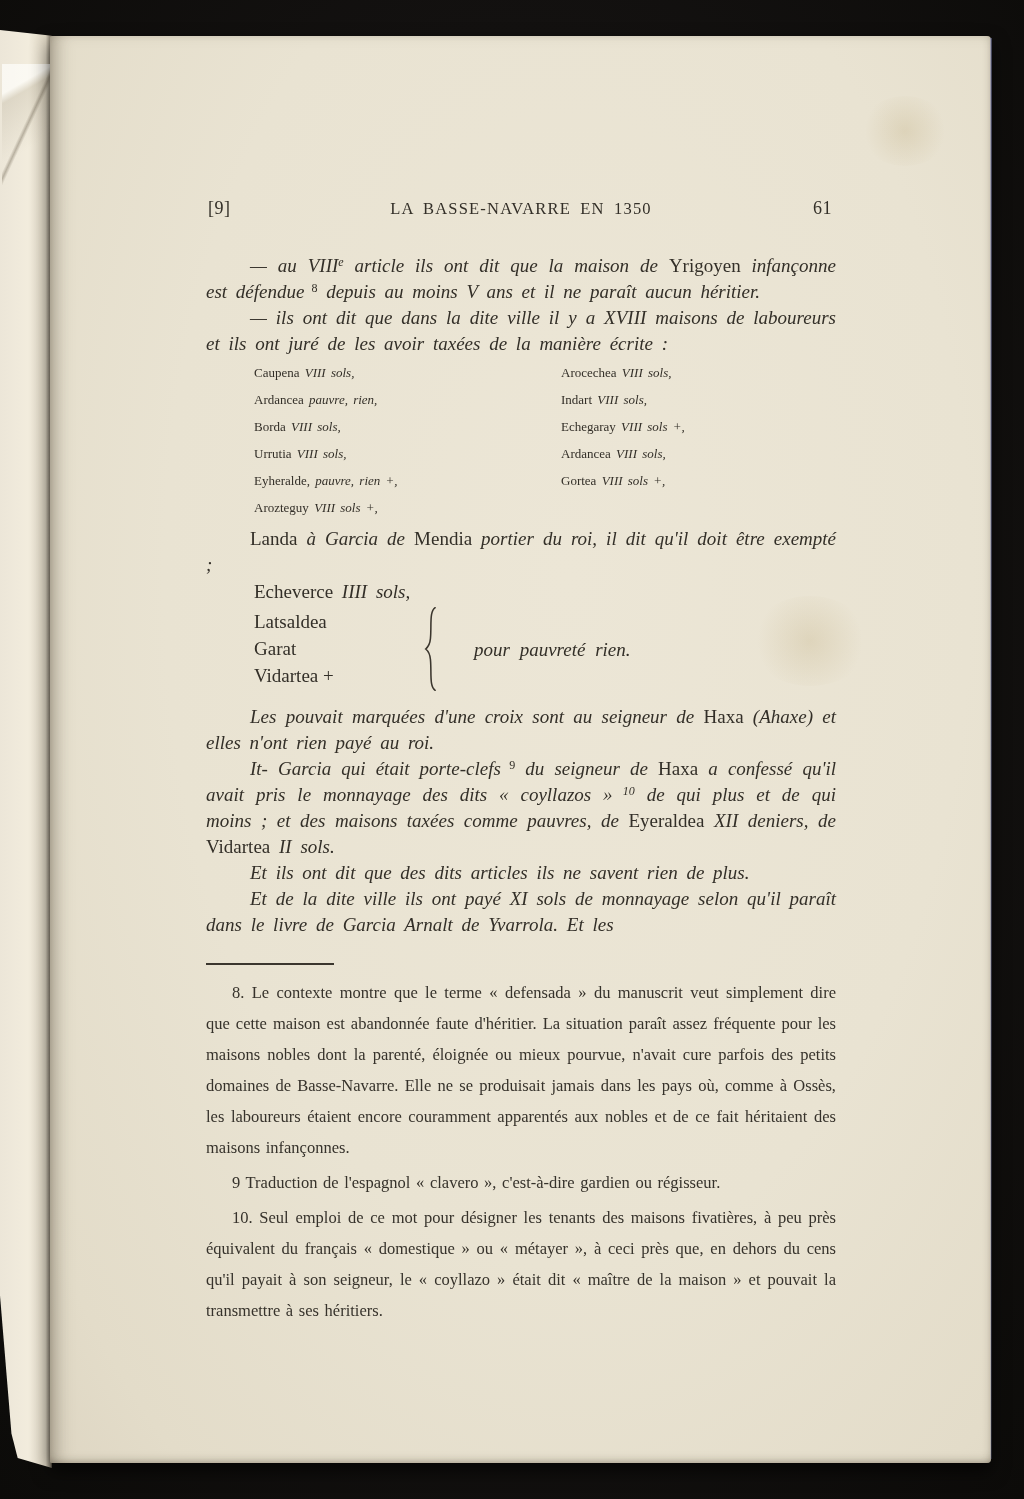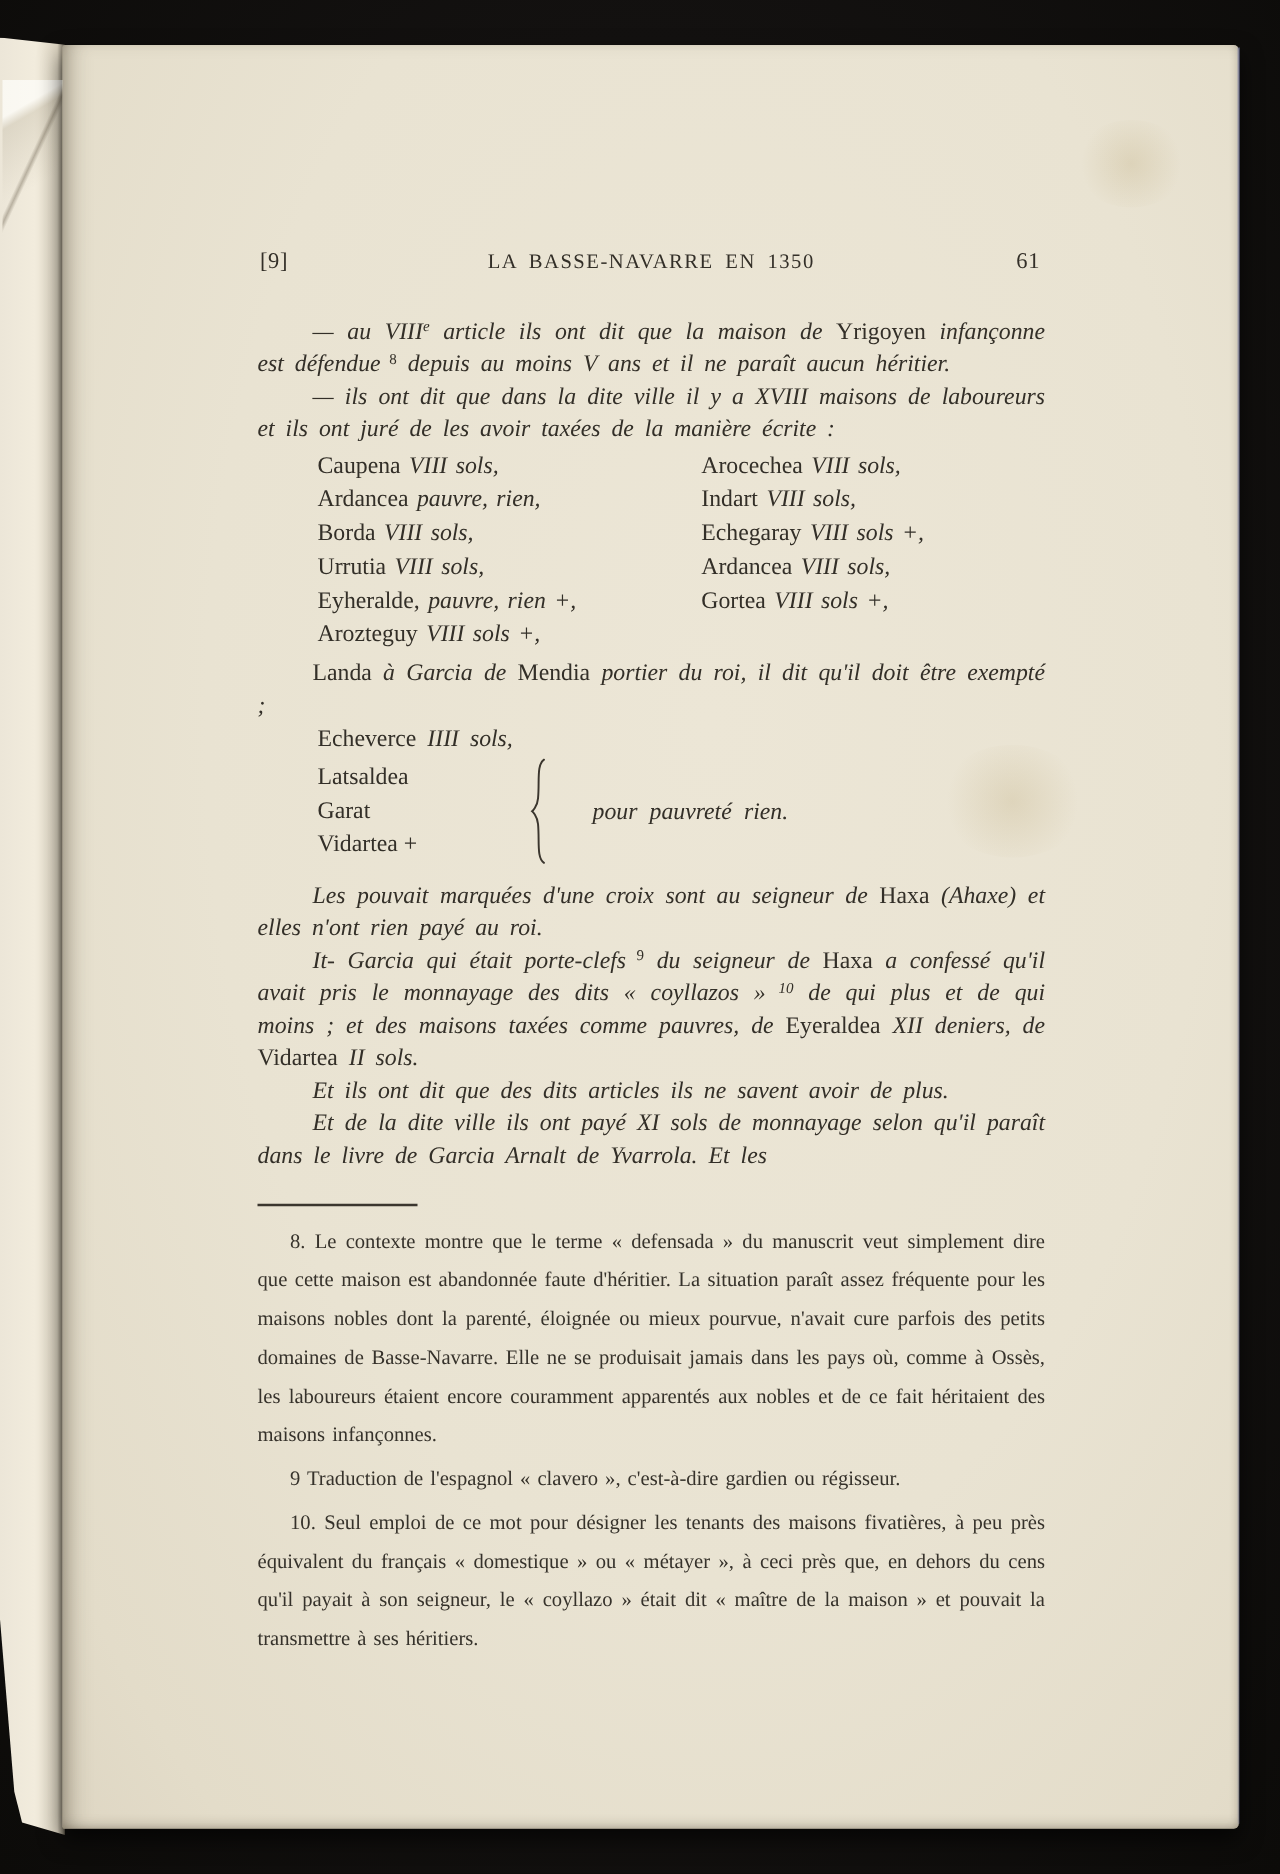--- a/index.html
+++ b/index.html
@@ -53,21 +53,21 @@
   .ph-right{position:absolute;right:4px;top:0;}
   .para{
     font-style:italic;font-size:19px;line-height:26px;text-align:justify;
     text-indent:44px;margin:0;word-spacing:4px;
   }
   .rom{font-style:normal;}
   .it{font-style:italic;}
   .sup{font-size:12px;position:relative;top:-6px;line-height:0;}
   .tax-cols{
     display:grid;grid-template-columns:307px 1fr;padding-left:48px;margin-top:2px;
-    font-size:19px;line-height:27px;word-spacing:2px;
+    font-size:13px;line-height:27px;word-spacing:2px;
   }
   .tax-item{white-space:nowrap;}
   .landa{margin-top:5px;}
   .oneline{text-indent:48px;margin-top:1px;}
   .brace-group{position:relative;height:82px;margin-top:3px;padding-left:48px;
     font-size:19px;line-height:27px;}
   .brace-names div{white-space:nowrap;}
   .brace-icon{position:absolute;left:214px;top:-2px;width:20px;height:86px;}
   .brace-note{position:absolute;left:268px;top:28px;font-style:italic;font-size:19px;word-spacing:5px;}
   .sp-top14{margin-top:14px;}
@@ -121,21 +121,21 @@
               <div>Garat</div>
               <div>Vidartea +</div>
             </div>
             <svg viewBox="0 0 20 100" class="brace-icon">
               <path d="M16,2 C9,7 12,22 10.5,38 C9.8,46 5,50 5,50 C5,50 9.8,54 10.5,62 C12,78 9,93 16,98" fill="none" stroke="#3b362e" stroke-width="1.8" stroke-linecap="round"></path>
             </svg>
             <div class="brace-note">pour pauvreté rien.</div>
           </div>
           <p class="para sp-top14"><span class="it">Les pouvait marquées d'une croix sont au seigneur de </span><span class="rom">Haxa</span><span class="it"> (Ahaxe) et elles n'ont rien payé au roi.</span></p>
           <p class="para"><span class="it">It- Garcia qui était porte-clefs</span><span class="sup rom"> 9</span><span class="it"> du seigneur de </span><span class="rom">Haxa</span><span class="it"> a confessé qu'il avait pris le monnayage des dits « coyllazos »</span><span class="sup it"> 10</span><span class="it"> de qui plus et de qui moins ; et des maisons taxées comme pauvres, de </span><span class="rom">Eyeraldea</span><span class="it"> XII deniers, de </span><span class="rom">Vidartea</span><span class="it"> II sols.</span></p>
-          <p class="para"><span class="it">Et ils ont dit que des dits articles ils ne savent avoir de plus.</span></p>
+          <p class="para"><span class="it">Et ils ont dit que des dits articles ils ne savent rien de plus.</span></p>
           <p class="para"><span class="it">Et de la dite ville ils ont payé XI sols de monnayage selon qu'il paraît dans le livre de Garcia Arnalt de Yvarrola. Et les</span></p>
           <hr class="fnrule">
           <p class="footnote">8. Le contexte montre que le terme « defensada » du manuscrit veut simplement dire que cette maison est abandonnée faute d'héritier. La situation paraît assez fréquente pour les maisons nobles dont la parenté, éloignée ou mieux pourvue, n'avait cure parfois des petits domaines de Basse-Navarre. Elle ne se produisait jamais dans les pays où, comme à Ossès, les laboureurs étaient encore couramment apparentés aux nobles et de ce fait héritaient des maisons infançonnes.</p>
           <p class="footnote">9 Traduction de l'espagnol « clavero », c'est-à-dire gardien ou régisseur.</p>
           <p class="footnote">10. Seul emploi de ce mot pour désigner les tenants des maisons fivatières, à peu près équivalent du français « domestique » ou « métayer », à ceci près que, en dehors du cens qu'il payait à son seigneur, le « coyllazo » était dit « maître de la maison » et pouvait la transmettre à ses héritiers.</p>
         </div>
     </div>
   </div>
 </div>
 

